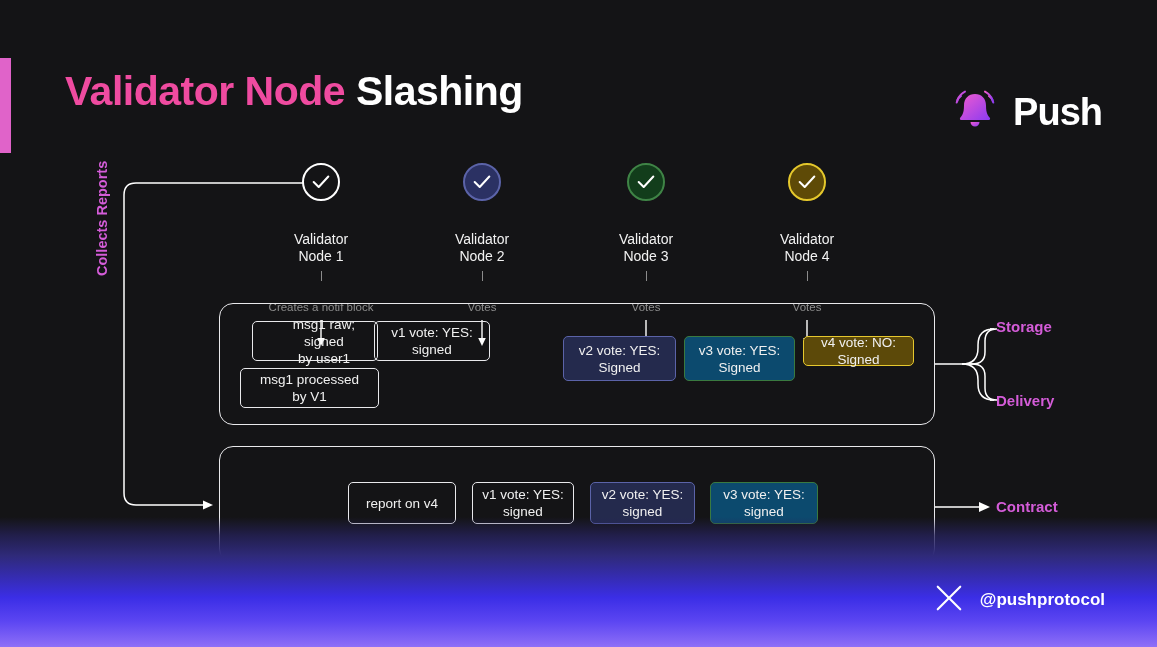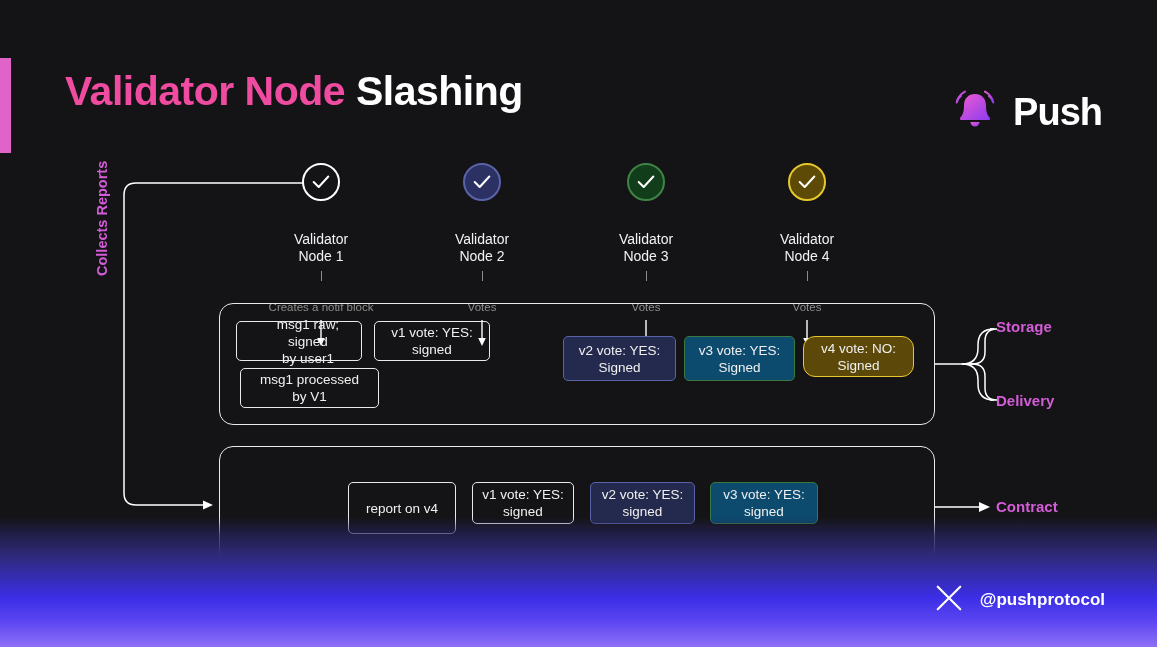--- a/index.html
+++ b/index.html
@@ -218,42 +218,42 @@
     <div class="sub">Votes</div>
     <div class="down-arrow">
       <svg width="14" height="26" viewBox="0 0 14 26">
           <line x1="7" y1="0" x2="7" y2="20" stroke="#ffffff" stroke-width="1.4"></line>
           <polygon points="7,26 3.2,18 10.8,18" fill="#ffffff"></polygon>
         </svg>
     </div>
   </div>
 
   <div class="panel" style="left:219px; top:303px; width:716px; height:122px;">
-    <div class="chip plain" style="left:16px; top:17px; width:126px; height:40px;padding-left:26px;">
+    <div class="chip plain" style="left:32px; top:17px; width:126px; height:40px;padding-left:26px;">
       <div><span>msg1 raw; signed</span><br><span>by user1</span></div>
     </div>
     <div class="chip plain" style="left:154px; top:17px; width:116px; height:40px;">
       <div><span>v1 vote: YES:</span><br><span>signed</span></div>
     </div>
     <div class="chip plain" style="left:20px; top:64px; width:139px; height:40px;">
       <div><span>msg1 processed</span><br><span>by V1</span></div>
     </div>
     <div class="chip blue" style="left:343px; top:32px; width:113px; height:45px;">
       <div><span>v2 vote: YES:</span><br><span>Signed</span></div>
     </div>
     <div class="chip green" style="left:464px; top:32px; width:111px; height:45px;">
       <div><span>v3 vote: YES:</span><br><span>Signed</span></div>
     </div>
-    <div class="chip yellow" style="left:583px; top:32px; width:111px; height:41px;border-radius:12px;">
+    <div class="chip yellow" style="left:583px; top:32px; width:111px; height:30px;">
       <div><span>v4 vote: NO:</span><br><span>Signed</span></div>
     </div>
   </div>
 
   <div class="panel" style="left:219px; top:446px; width:716px; height:117px;">
-    <div class="chip plain" style="left:128px; top:35px; width:108px; height:52px;">
+    <div class="chip plain" style="left:128px; top:35px; width:108px; height:42px;">
       <div><span>report on v4</span></div>
     </div>
     <div class="chip plain" style="left:252px; top:35px; width:102px; height:42px;">
       <div><span>v1 vote: YES:</span><br><span>signed</span></div>
     </div>
     <div class="chip blue" style="left:370px; top:35px; width:105px; height:42px;">
       <div><span>v2 vote: YES:</span><br><span>signed</span></div>
     </div>
     <div class="chip green" style="left:490px; top:35px; width:108px; height:42px;">
       <div><span>v3 vote: YES:</span><br><span>signed</span></div>

